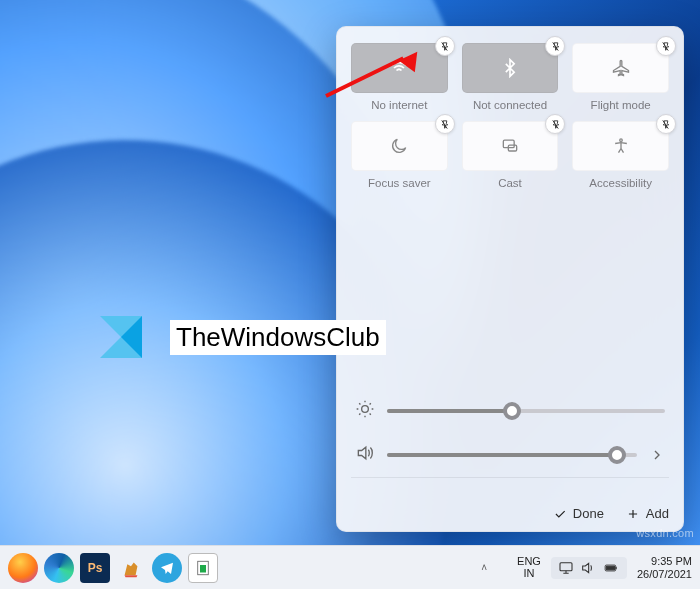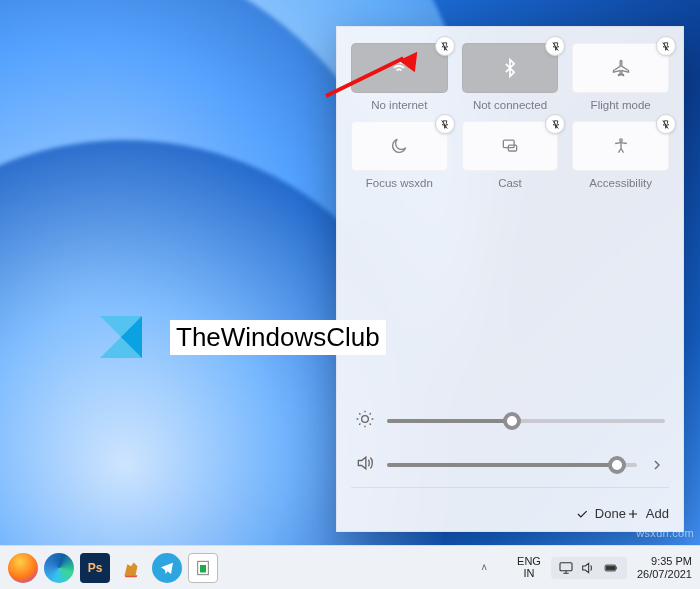--- a/index.html
+++ b/index.html
@@ -29,21 +29,21 @@
   .arrow { position:absolute; left:326px; top:94px; z-index:6; }
   .arrow-line { width:86px; height:4px; background:#e11; transform:rotate(-26deg); transform-origin:left center; position:absolute; left:0; top:0;}
   .arrow-head { position:absolute; left:76px; top:-44px; width:0;height:0;
     border-left:10px solid transparent; border-right:10px solid transparent; border-bottom:18px solid #e11;
     transform:rotate(36deg);}
 
   
   .panel {
     position:absolute; right:16px; top:26px; width:348px; min-height:506px;
     background:rgba(249,249,251,0.92); border:1px solid rgba(0,0,0,0.05);
-    border-radius:0; padding:16px 14px 10px; backdrop-filter:blur(30px);
+    border-radius:10px; padding:16px 14px 10px; backdrop-filter:blur(30px);
     box-shadow:0 10px 36px rgba(0,0,0,0.25);
     display:flex; flex-direction:column;justify-content:space-between;
   }
   .tiles { display:grid; grid-template-columns:repeat(3,1fr); gap:10px 14px; }
   .tile-wrap { position:relative; text-align:center; }
   .tile {
     height:50px; border-radius:5px; display:flex; align-items:center; justify-content:center;
     background:#fbfbfd; border:1px solid rgba(0,0,0,0.04);
   }
   .tile.active { background:#b9babe; }
@@ -60,22 +60,22 @@
   .slider {
     flex:1; height:4px; background:#c9c9cf; border-radius:2px; position:relative;
   }
   .slider .fill { position:absolute; left:0; top:0; bottom:0; background:#888; border-radius:2px;}
   .slider .thumb {
     position:absolute; top:50%; width:18px; height:18px; border-radius:50%;
     background:#fff; border:4px solid #8f8f94; transform:translate(-50%,-50%);
   }
   .expand { width:16px; color:#666; display:flex; align-items:center; }
   .panel-footer {
-    margin-top:auto; border-top:1px solid rgba(0,0,0,0.07); padding-top:18px;
-    display:flex; justify-content:flex-end; font-size:13px; color:#333;
+    margin-top:auto; border-top:1px solid rgba(0,0,0,0.07); padding-top:28px;
+    display:flex; justify-content:flex-end; gap:22px; font-size:13px; color:#333;
   }
   .panel-footer .btn { display:flex; align-items:center; gap:6px; cursor:pointer; }
 
   
   .taskbar {
     position:absolute; left:0; right:0; bottom:0; height:44px; background:#eef1f6;
     border-top:1px solid #d9dee6; display:flex; align-items:center; padding:0 8px;
     font-size:12px; color:#222;
   }
   .tb-left { display:flex; gap:6px; align-items:center;}
@@ -156,21 +156,21 @@
       <span class="unpin">
         <svg viewBox="0 0 24 24" fill="none" stroke="#333" stroke-width="2">
             <path d="M6 3l12 18M9 4h8l-1 6 3 3h-5v6l-2 1v-7H7l3-3-1-6z"></path>
           </svg>
       </span>
       <div class="tile">
         <svg viewBox="0 0 24 24" fill="none" stroke="#888" stroke-width="1.6">
             <path d="M20 14A8 8 0 1110 4a6 6 0 0010 10z"></path>
           </svg>
       </div>
-      <span class="tile-label">Focus wsxdn</span>
+      <span class="tile-label">Focus saver</span>
     </div>
 
     <div class="tile-wrap">
       <span class="unpin">
         <svg viewBox="0 0 24 24" fill="none" stroke="#333" stroke-width="2">
             <path d="M6 3l12 18M9 4h8l-1 6 3 3h-5v6l-2 1v-7H7l3-3-1-6z"></path>
           </svg>
       </span>
       <div class="tile">
         <svg viewBox="0 0 24 24" fill="none" stroke="#888" stroke-width="1.6">

